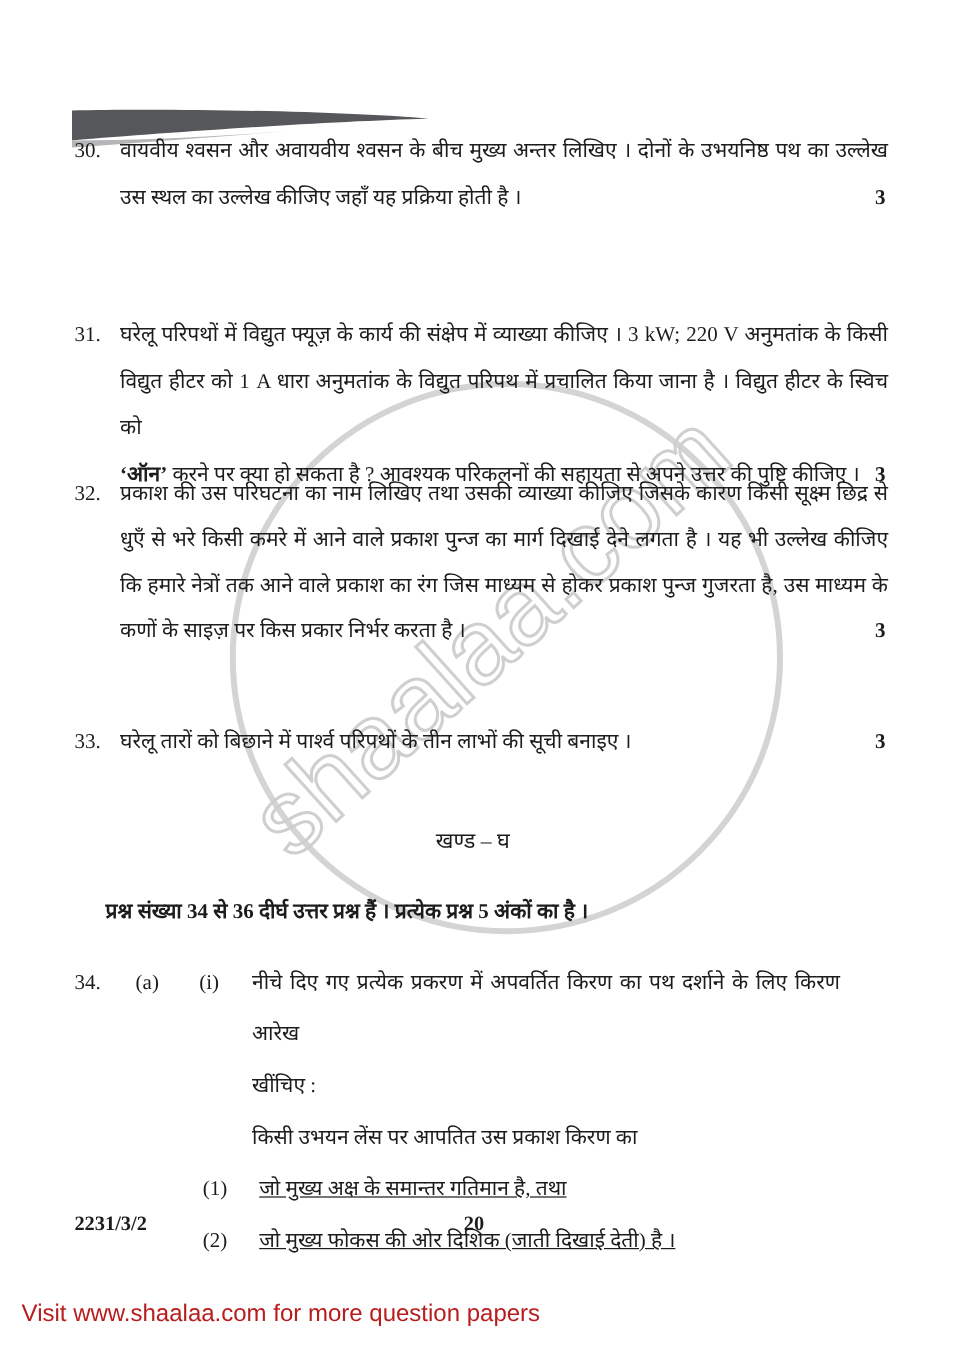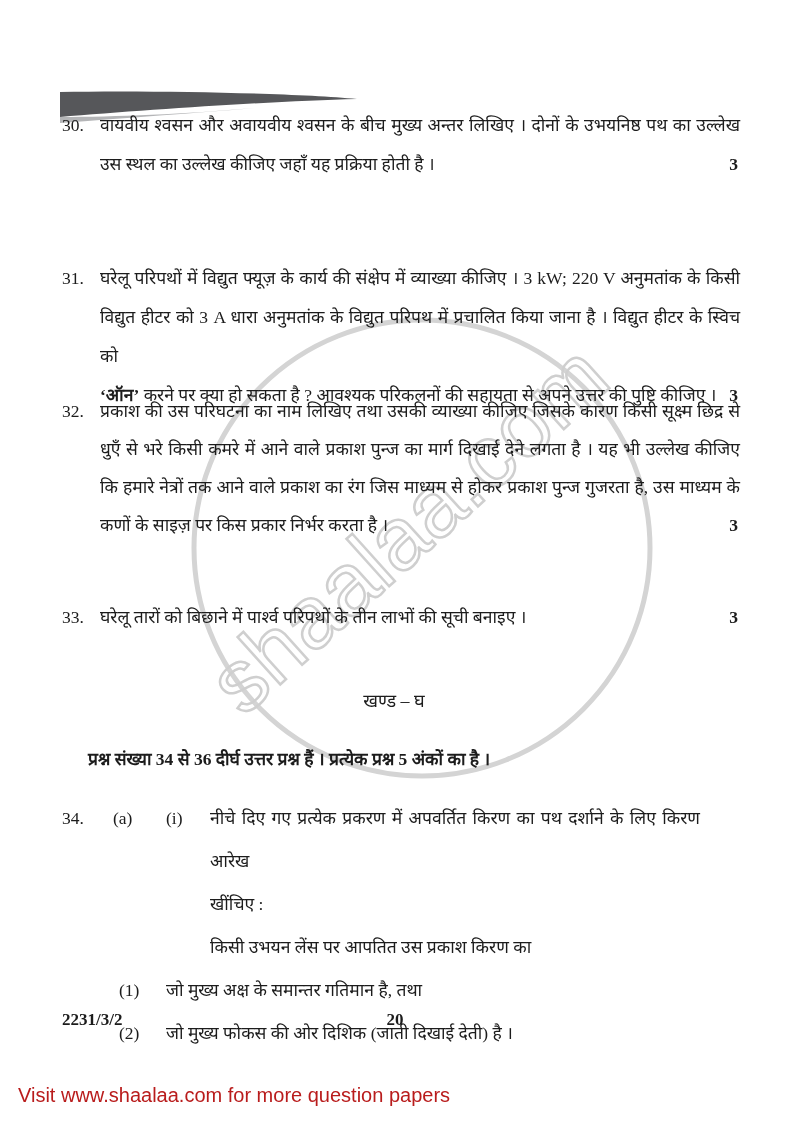--- a/index.html
+++ b/index.html
@@ -63,21 +63,21 @@
     left: 62px; top: 797px;
     width: 678px;
     font-size: 17.5px;
     line-height: 43px;
   }
   .q34 .qnum  { position: absolute; left: 0;   top: 0; }
   .q34 .part  { position: absolute; left: 51px; top: 0; }
   .q34 .sub   { position: absolute; left: 104px; top: 0; }
   .q34 .qtext { margin-left: 148px; width: 490px; }
   .q34 .intro { margin-left: 148px; }
-  .q34 .item  { margin-left: 57px; }
+  .q34 .item  { margin-left: 107px; text-decoration: underline; }
   .q34 .item .ilabel { display: inline-block; width: 47px; }
 
   .footer-code {
     position: absolute;
     left: 62px; top: 1010px;
     font-weight: bold;
     font-size: 17px;
   }
   .footer-page {
     position: absolute;
@@ -118,21 +118,21 @@
         <div class="ln j">वायवीय श्वसन और अवायवीय श्वसन के बीच मुख्य अन्तर लिखिए । दोनों के उभयनिष्ठ पथ का उल्लेख</div>
         <div class="ln">उस स्थल का उल्लेख कीजिए जहाँ यह प्रक्रिया होती है ।</div>
       </div>
       <span class="marks">3</span>
     </div>
 
     <div class="q" style="top:259px;">
       <span class="qnum">31.</span>
       <div class="qtext">
         <div class="ln j">घरेलू परिपथों में विद्युत फ्यूज़ के कार्य की संक्षेप में व्याख्या कीजिए । 3 kW; 220 V अनुमतांक के किसी</div>
-        <div class="ln j">विद्युत हीटर को 3 A धारा अनुमतांक के विद्युत परिपथ में प्रचालित किया जाना है । विद्युत हीटर के स्विच को</div>
+        <div class="ln j">विद्युत हीटर को 1 A धारा अनुमतांक के विद्युत परिपथ में प्रचालित किया जाना है । विद्युत हीटर के स्विच को</div>
         <div class="ln"><span class="bold">‘ऑन’</span><span> करने पर क्या हो सकता है ? आवश्यक परिकलनों की सहायता से अपने उत्तर की पुष्टि कीजिए ।</span></div>
       </div>
       <span class="marks">3</span>
     </div>
 
     <div class="q" style="top:392px; line-height:38px;">
       <span class="qnum">32.</span>
       <div class="qtext">
         <div class="ln j">प्रकाश की उस परिघटना का नाम लिखिए तथा उसकी व्याख्या कीजिए जिसके कारण किसी सूक्ष्म छिद्र से</div>
         <div class="ln j">धुएँ से भरे किसी कमरे में आने वाले प्रकाश पुन्ज का मार्ग दिखाई देने लगता है । यह भी उल्लेख कीजिए</div>

